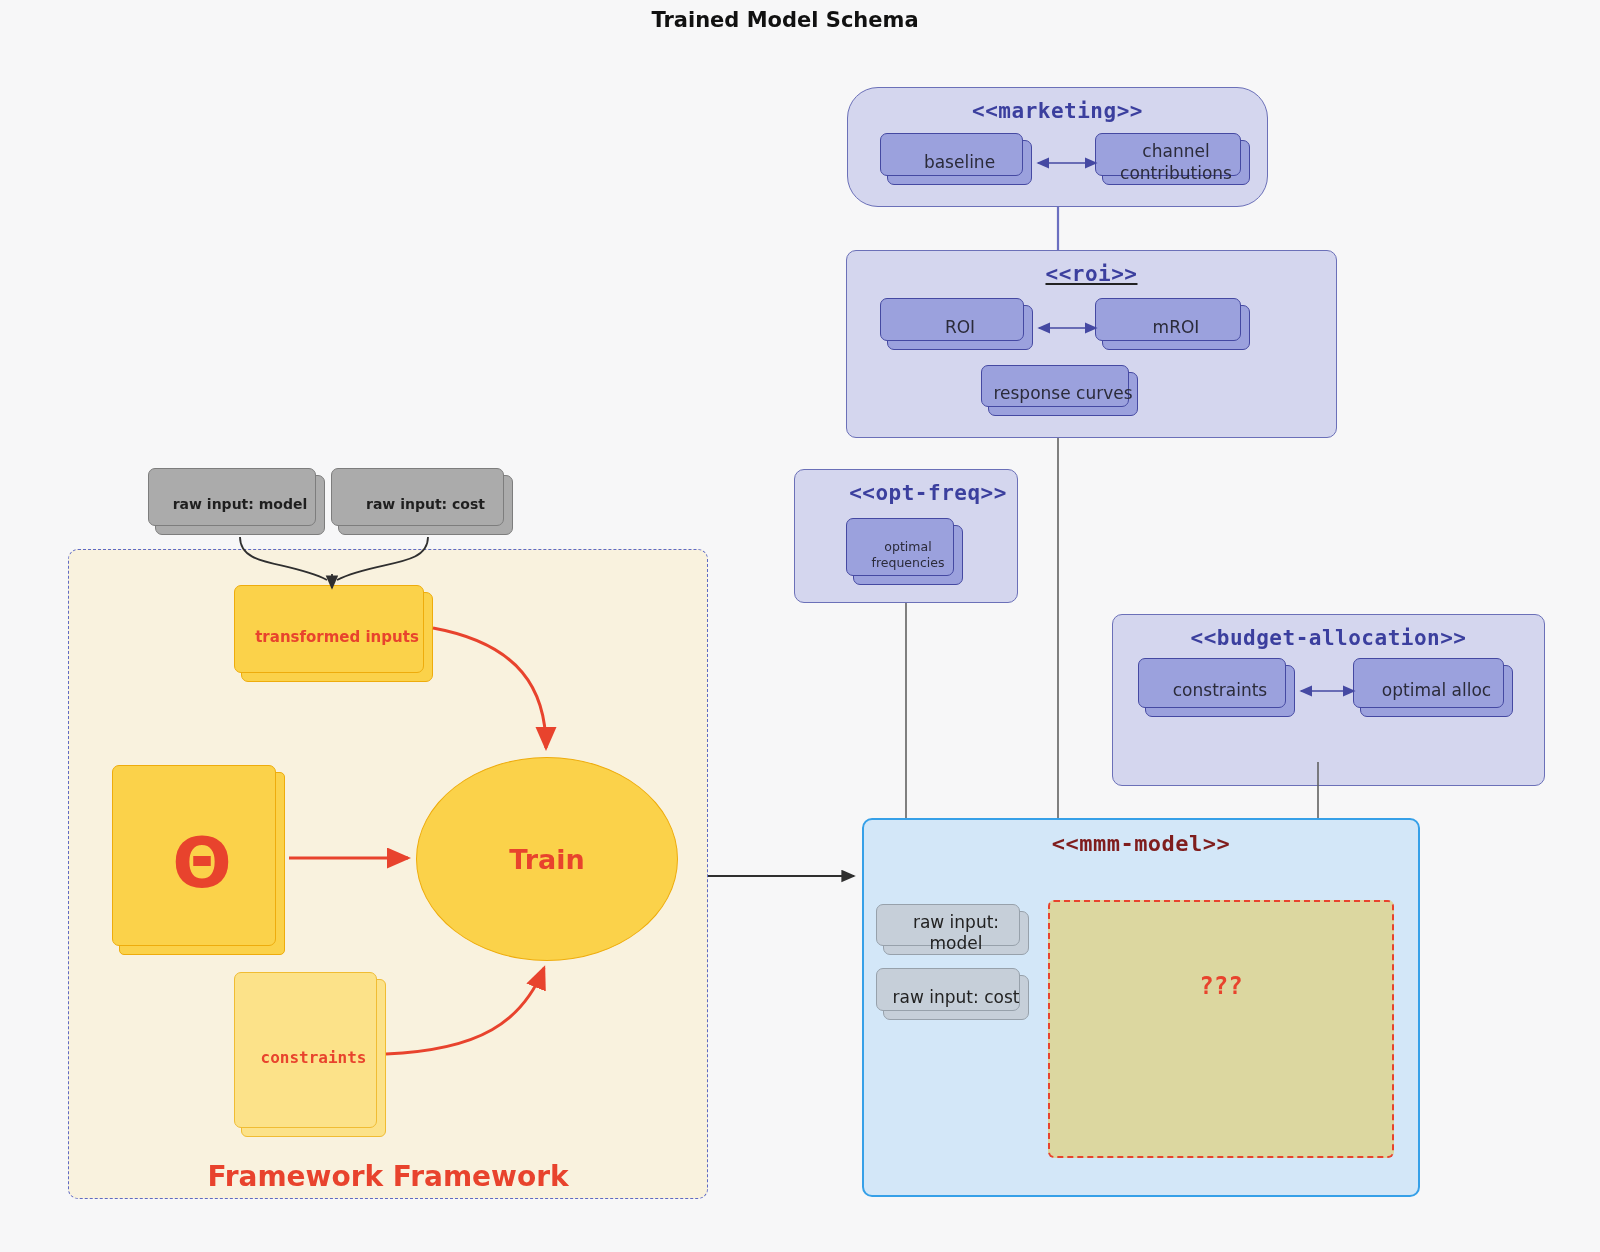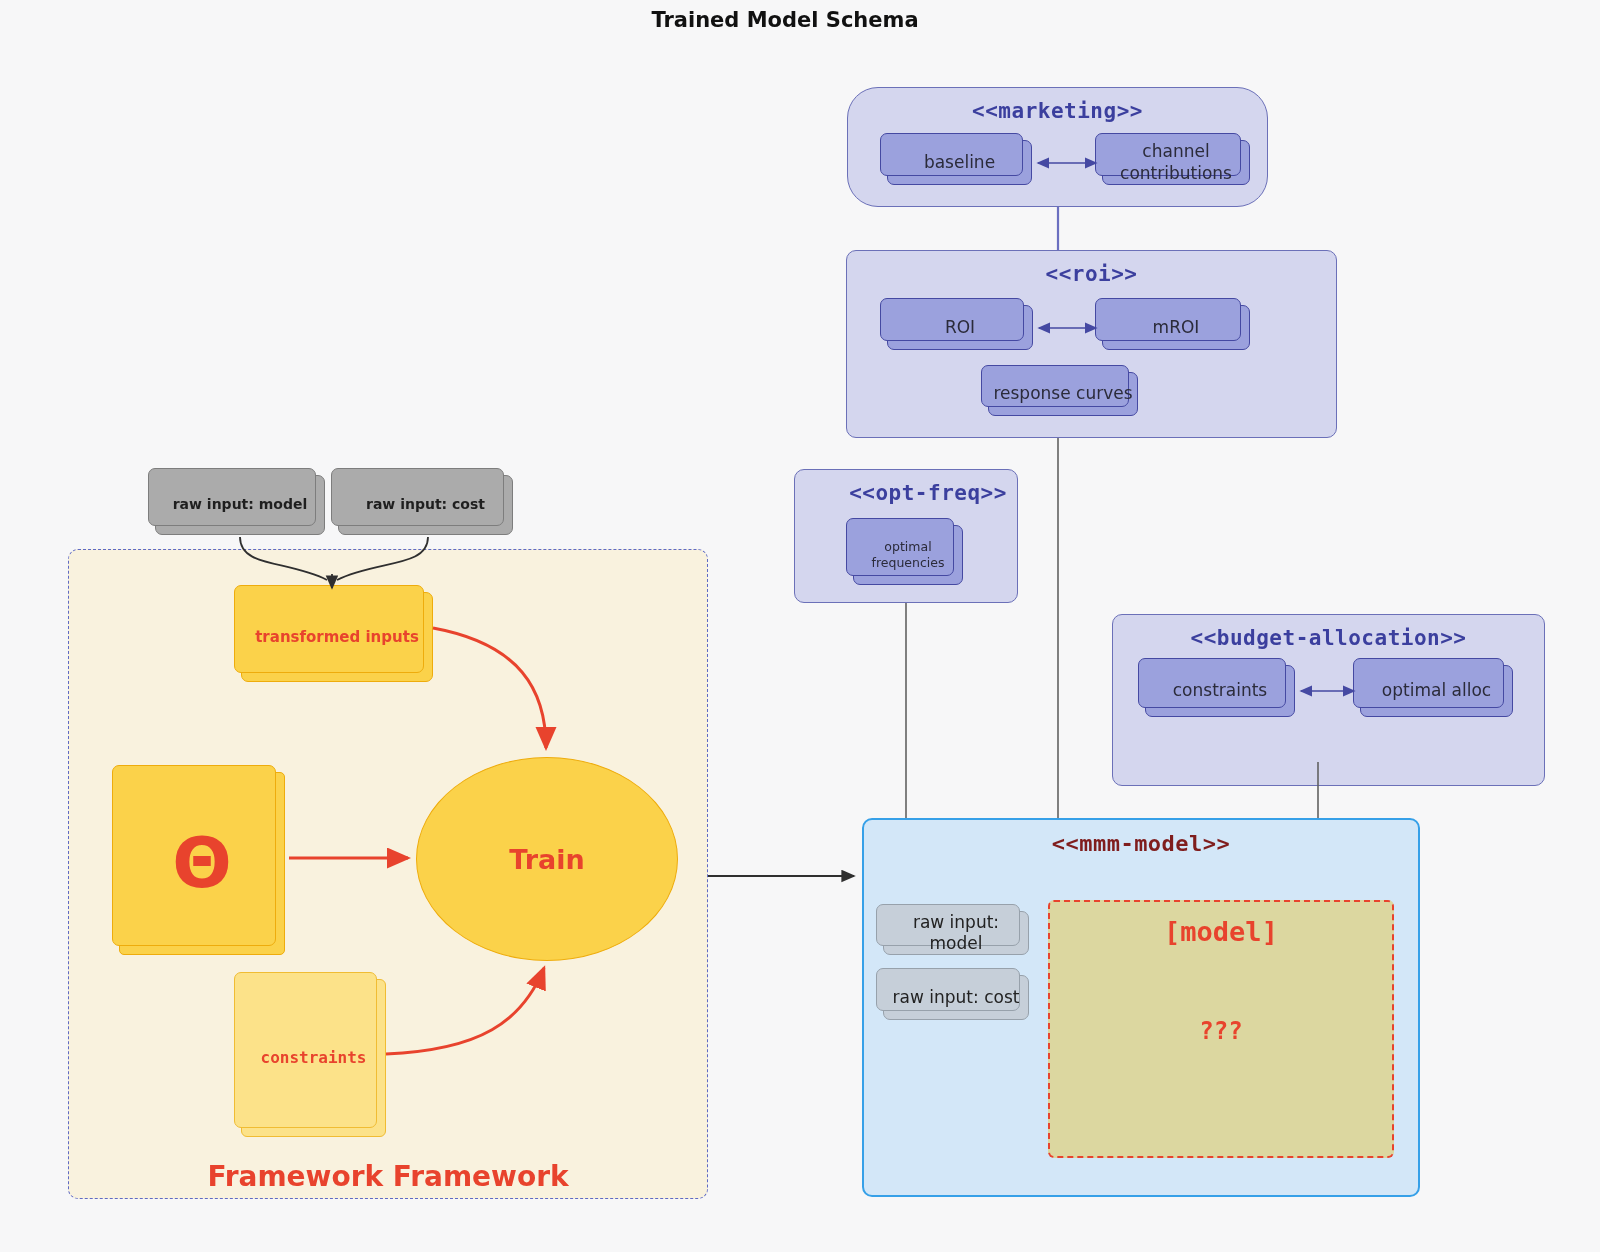--- a/index.html
+++ b/index.html
@@ -83,21 +83,21 @@
 <div class="container c-lav" style="left:847px; top:87px; width:421px; height:120px;border-radius:31px;">
   <div class="ctitle">&lt;&lt;marketing&gt;&gt;</div>
 </div>
 <div class="card k-purple" style="left:887px; top:140px; width:145px; height:45px;">
   <span>baseline</span>
 </div>
 <div class="card k-purple" style="left:1102px; top:140px; width:148px; height:45px;">
   <span>channel contributions</span>
 </div>
 
-<div class="container c-lav" style="left:846px; top:250px; width:491px; height:188px;">
+<div class="container c-lav" style="left:846px; top:250px; width:491px; height:188px;text-decoration:underline;">
   <div class="ctitle">&lt;&lt;roi&gt;&gt;</div>
 </div>
 <div class="card k-purple" style="left:887px; top:305px; width:146px; height:45px;">
   <span>ROI</span>
 </div>
 <div class="card k-purple" style="left:1102px; top:305px; width:148px; height:45px;">
   <span>mROI</span>
 </div>
 <div class="card k-purple" style="left:988px; top:372px; width:150px; height:44px;">
   <span>response curves</span>
@@ -123,21 +123,20 @@
 <div class="container c-blue" style="left:862px; top:818px; width:558px; height:379px;">
   <div class="ctitle ctitle-blue">&lt;&lt;mmm-model&gt;&gt;</div>
 </div>
 <div class="card k-bluegray" style="left:883px; top:911px; width:146px; height:44px;">
   <span>raw input: model</span>
 </div>
 <div class="card k-bluegray" style="left:883px; top:975px; width:146px; height:45px;">
   <span>raw input: cost</span>
 </div>
 <div id="model-box" style="left:1048px; top:900px; width:346px; height:258px;">
-  <div class="mtitle red-label mono">[model]</div>
   <div class="munknown red-label mono">???</div>
 </div>
 
 <div class="card k-gray" style="left:155px; top:475px; width:170px; height:60px;">
   <span>raw input: model</span>
 </div>
 <div class="card k-gray" style="left:338px; top:475px; width:175px; height:60px;">
   <span>raw input: cost</span>
 </div>
 

